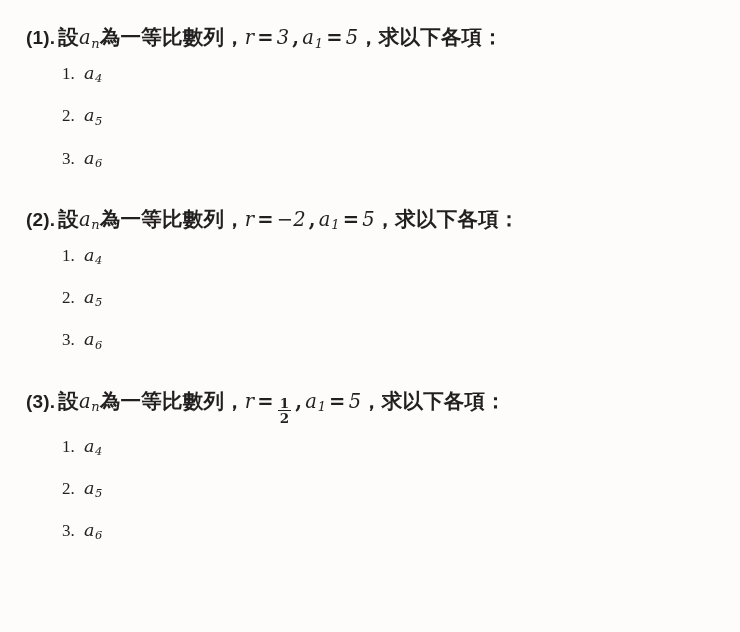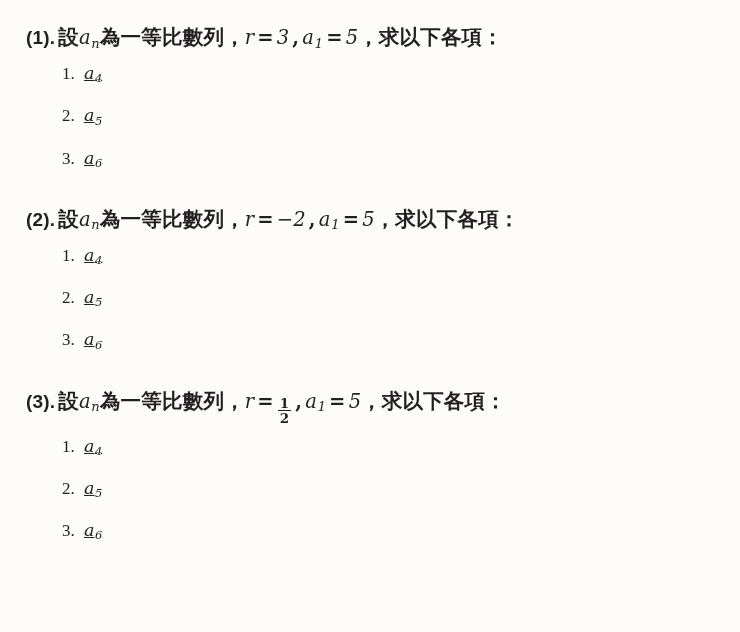--- a/index.html
+++ b/index.html
@@ -105,21 +105,20 @@
     font-size: 17px;
   }
   .item-num {
     font-style: normal;
     font-family: "Liberation Serif", serif;
     font-size: 17px;
     width: 22px;
   }
   .item .math {
     font-size: 17.5px;
-    text-decoration: underline;
   }
   .item .math .sub {
     font-size: 11.5px;
   }
   .gap {
     height: 14px;
   }
 </style>
 </head>
 <body>

